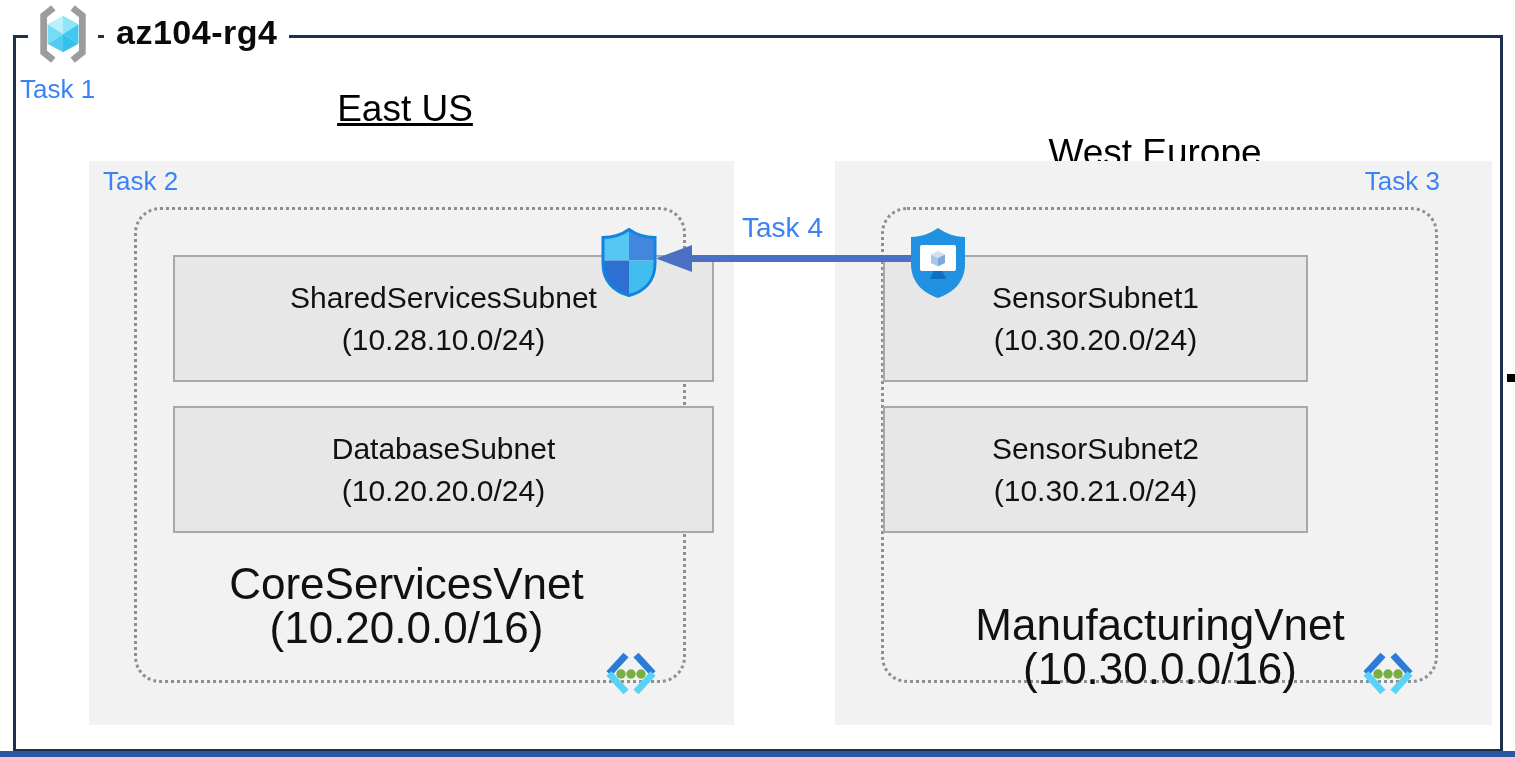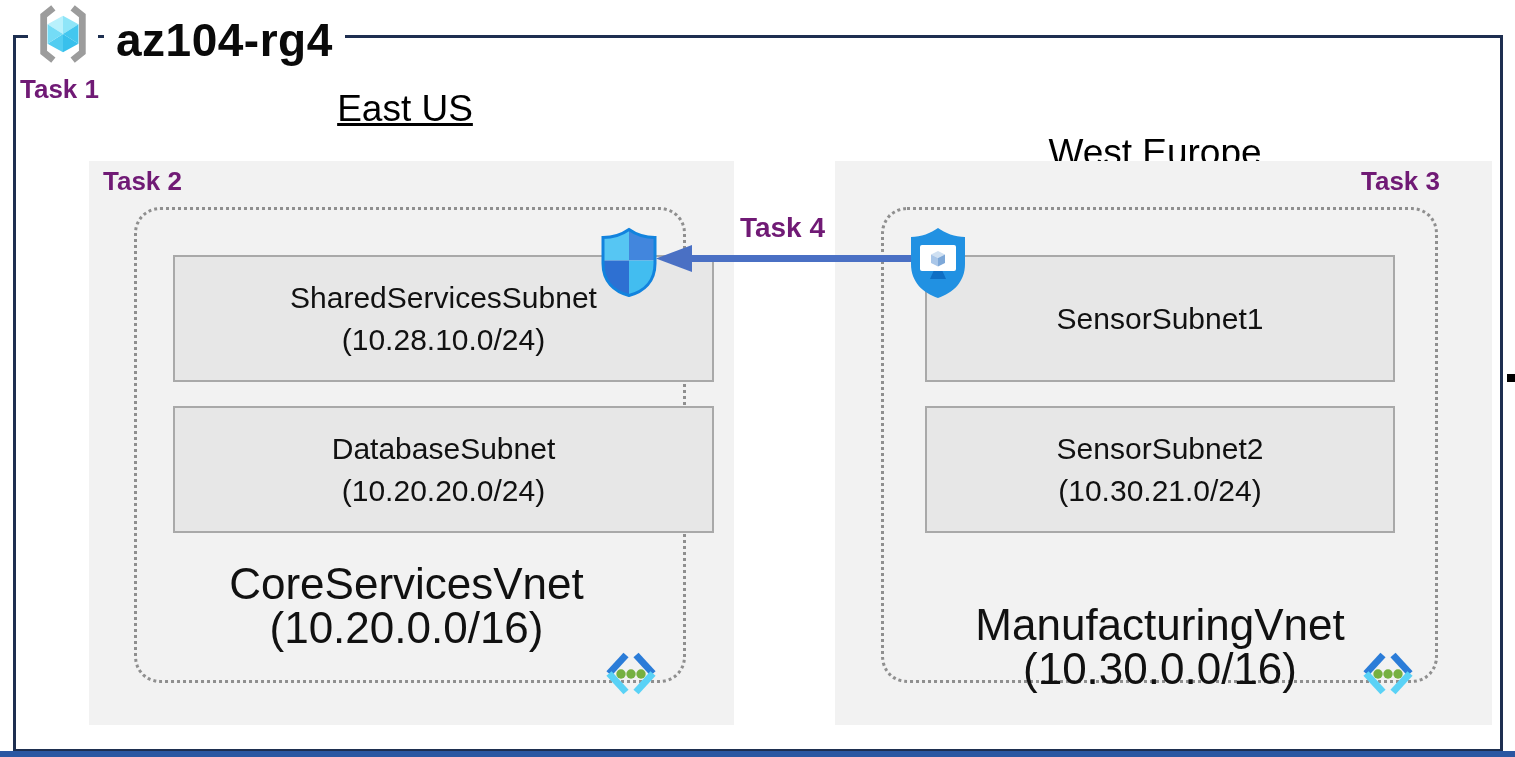--- a/index.html
+++ b/index.html
@@ -13,24 +13,24 @@
   }
   .bottom-strip{
     position:absolute; left:0; top:751px; width:1515px; height:6px; background:#2a57a2;
   }
   .rg-icon-wrap{
     position:absolute; left:28px; top:3px; width:70px; height:62px;
     background:#ffffff; display:flex; align-items:center; justify-content:center;
   }
   .rg-title{
     position:absolute; left:104px; top:13px; background:#ffffff; padding:0 12px;
-    font-size:46px; font-weight:bold; color:#0a0a0a; letter-spacing:0.5px;
+    font-size:34px; font-weight:bold; color:#0a0a0a; letter-spacing:0.5px;
   }
   .task-label{
-    position:absolute; font-size:26px; font-weight:bold; color:#701a75;
+    position:absolute; font-size:26px; font-weight:normal; color:#3b82f6;
   }
   .task1{ left:20px; top:74px; }
   .task2{ left:103px; top:166px; }
   .task3{ left:1325px; top:166px; width:115px; text-align:right; }
   .task4{ left:705px; top:212px; width:155px; text-align:center; font-size:28px; }
   .region-title{
     position:absolute; top:88px; width:320px; text-align:center;
     font-size:37px; color:#000000;text-decoration:underline;
   }
   .region-title.east{ left:245px; }
@@ -46,21 +46,21 @@
   }
   .vnet-box.east{ left:134px; width:552px; }
   .vnet-box.west{ left:881px; width:557px; }
   .subnet{
     position:absolute; height:127px; background:#e7e7e7;
     border:2px solid #a9a9a9; box-sizing:border-box;
     display:flex; flex-direction:column; align-items:center; justify-content:center;
     font-size:30px; color:#111111; line-height:42px; text-align:center;
   }
   .subnet.e{ left:173px; width:541px; }
-  .subnet.w{ left:925px; width:470px; }
+  .subnet.w{ left:883px; width:425px; }
   .sub1{ top:255px; }
   .sub2{ top:406px; }
   .vnet-label{
     position:absolute; top:562px; text-align:center;
     font-size:44px; color:#111111; line-height:44px;
   }
   .vnet-label.east{ left:173px; width:467px; }
   .vnet-label.west{ left:925px; width:470px;margin-top:41px; }
   .abs{ position:absolute; }
   .edge-mark{
@@ -111,20 +111,21 @@
     <span>DatabaseSubnet</span>
     <span>(10.20.20.0/24)</span>
   </div>
   <div class="vnet-label east">
     <div>CoreServicesVnet</div>
     <div>(10.20.0.0/16)</div>
   </div>
 
   <div class="subnet w sub1">
     <span>SensorSubnet1</span>
+    <span>(10.30.20.0/24)</span>
   </div>
   <div class="subnet w sub2">
     <span>SensorSubnet2</span>
     <span>(10.30.21.0/24)</span>
   </div>
   <div class="vnet-label west">
     <div>ManufacturingVnet</div>
     <div>(10.30.0.0/16)</div>
   </div>
 

